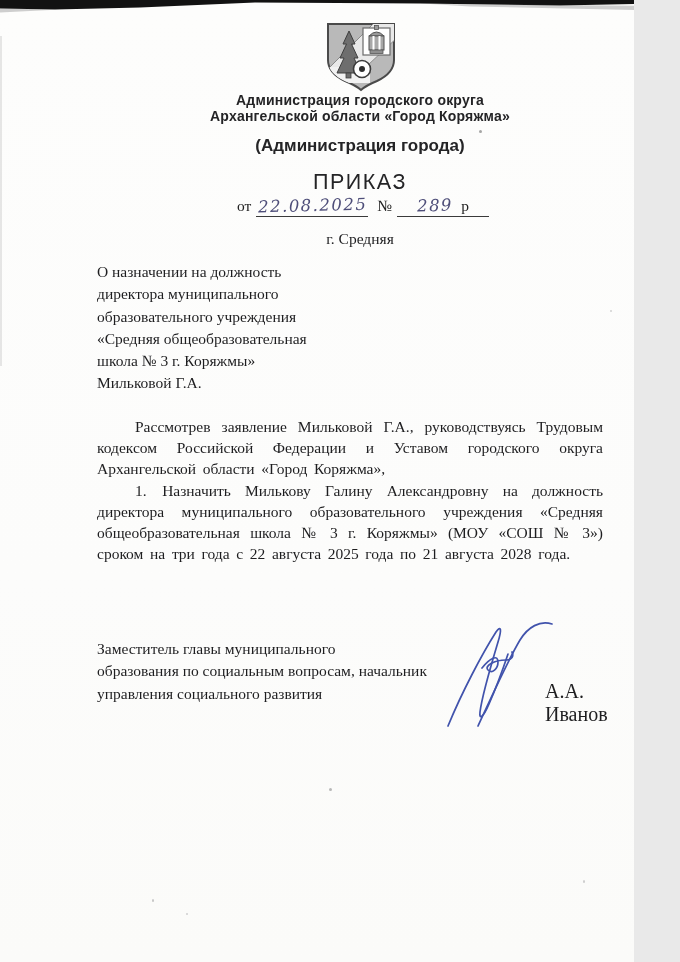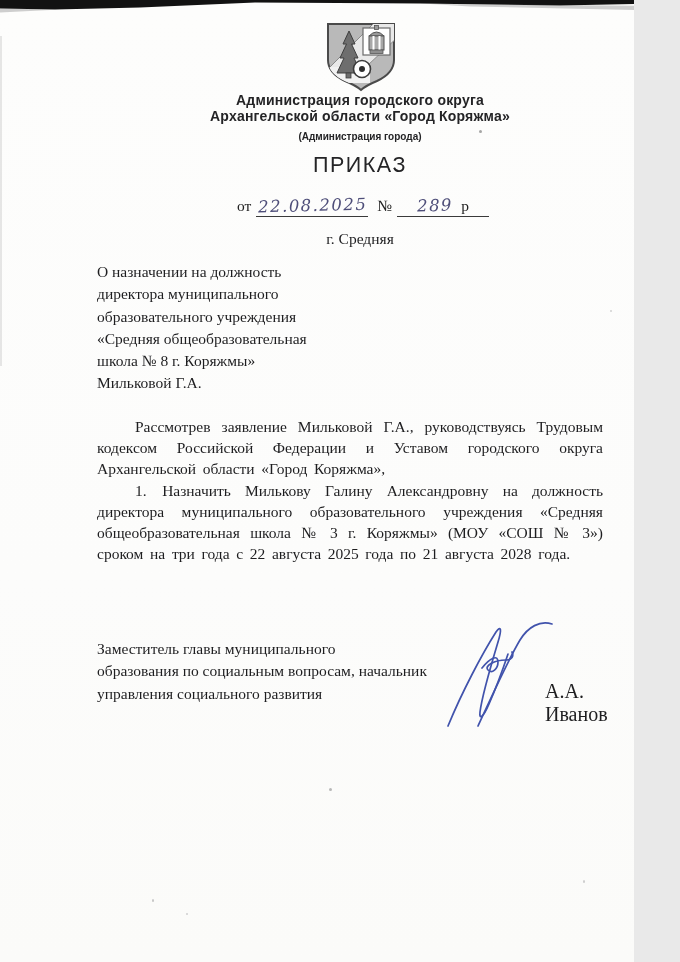--- a/index.html
+++ b/index.html
@@ -13,23 +13,23 @@
   .scan-top { position:absolute; left:0; top:0; }
   .left-edge { position:absolute; left:0; top:36px; width:2px; height:330px;
     background:rgba(150,150,150,0.22); }
   .speck { position:absolute; border-radius:50%; }
 
   .coat { position:absolute; left:324px; top:21px; width:74px; height:72px; }
 
   .head-block { position:absolute; left:40px; top:92px; width:640px; text-align:center;
     font-family:"Liberation Sans", sans-serif; color:#242426; }
   .org1, .org2 { font-size:14px; font-weight:bold; line-height:16px; letter-spacing:.2px; }
-  .org3 { font-size:10px; font-weight:bold; line-height:14px; margin-top:6px; }
+  .org3 { font-size:17px; font-weight:bold; line-height:14px; margin-top:15px; }
   .dept { font-size:16.5px; font-weight:normal; line-height:20px; margin-top:1px; color:#2a2a2c; }
-  .doctype { font-size:21.5px; font-weight:normal; letter-spacing:1.5px; line-height:26px; margin-top:8px; }
+  .doctype { font-size:21.5px; font-weight:normal; letter-spacing:1.5px; line-height:26px; margin-top:16px; }
 
   .meta-line { position:absolute; left:237px; top:196px; font-size:15.5px; white-space:nowrap; }
   .meta-line .lbl { color:#222; }
   .uline { display:inline-block; border-bottom:1.3px solid #3a3a3a; text-align:center; vertical-align:baseline; }
   .u-date { width:112px; margin-left:5px; margin-right:9px; }
   .u-num  { width:92px;  margin-left:5px; }
   .hw {
     font-family:"DejaVu Serif", serif; font-style:italic;
     color:#4e4e79; letter-spacing:1.5px; font-size:16.5px;
     display:inline-block; transform:rotate(-1.5deg); padding-bottom:1px;
@@ -107,21 +107,21 @@
   <div class="meta-line">
     <span class="lbl">от</span><span class="uline u-date"><span class="hw">22.08.2025</span></span><span class="lbl">№</span><span class="uline u-num"><span class="hw">289</span><span class="num-suffix">р</span></span>
   </div>
 
   <div class="city">г. Средняя</div>
 
   <div class="subject">О назначении на должность
 директора муниципального
 образовательного учреждения
 «Средняя общеобразовательная
-школа № 8 г. Коряжмы»
+школа № 3 г. Коряжмы»
 Мильковой Г.А.</div>
 
   <div class="body-block">
     <p>Рассмотрев заявление Мильковой Г.А., руководствуясь Трудовым кодексом Российской Федерации и Уставом городского округа Архангельской области «Город Коряжма»,</p>
     <p>1. Назначить Милькову Галину Александровну на должность директора муниципального образовательного учреждения «Средняя общеобразовательная школа № 3 г. Коряжмы» (МОУ «СОШ № 3») сроком на три года с 22 августа 2025 года по 21 августа 2028 года.</p>
   </div>
 
   <div class="sig-position">Заместитель главы муниципального
 образования по социальным вопросам, начальник
 управления социального развития</div>

